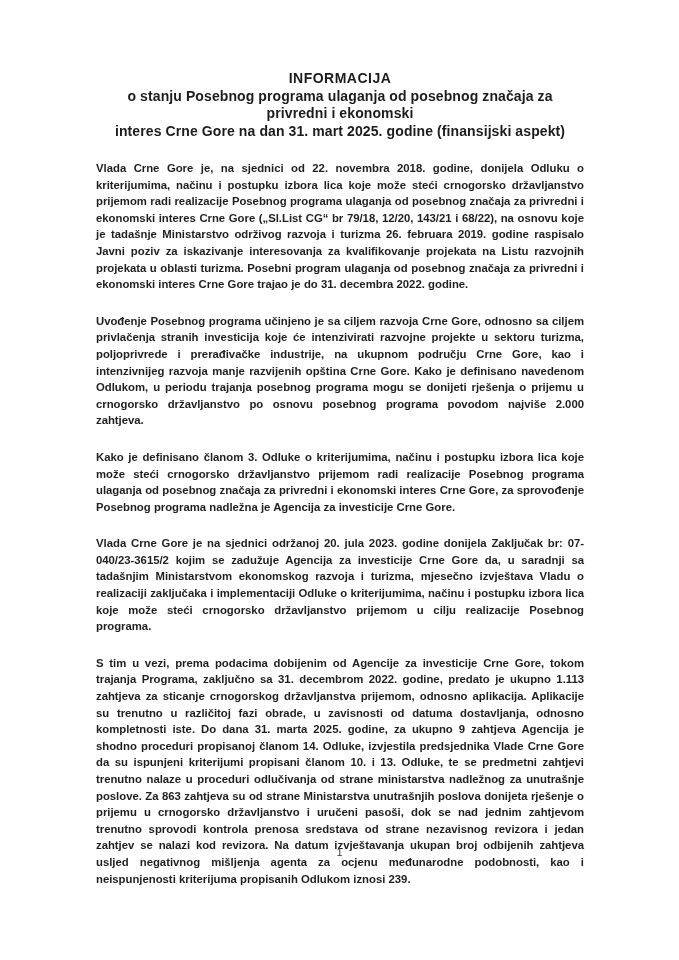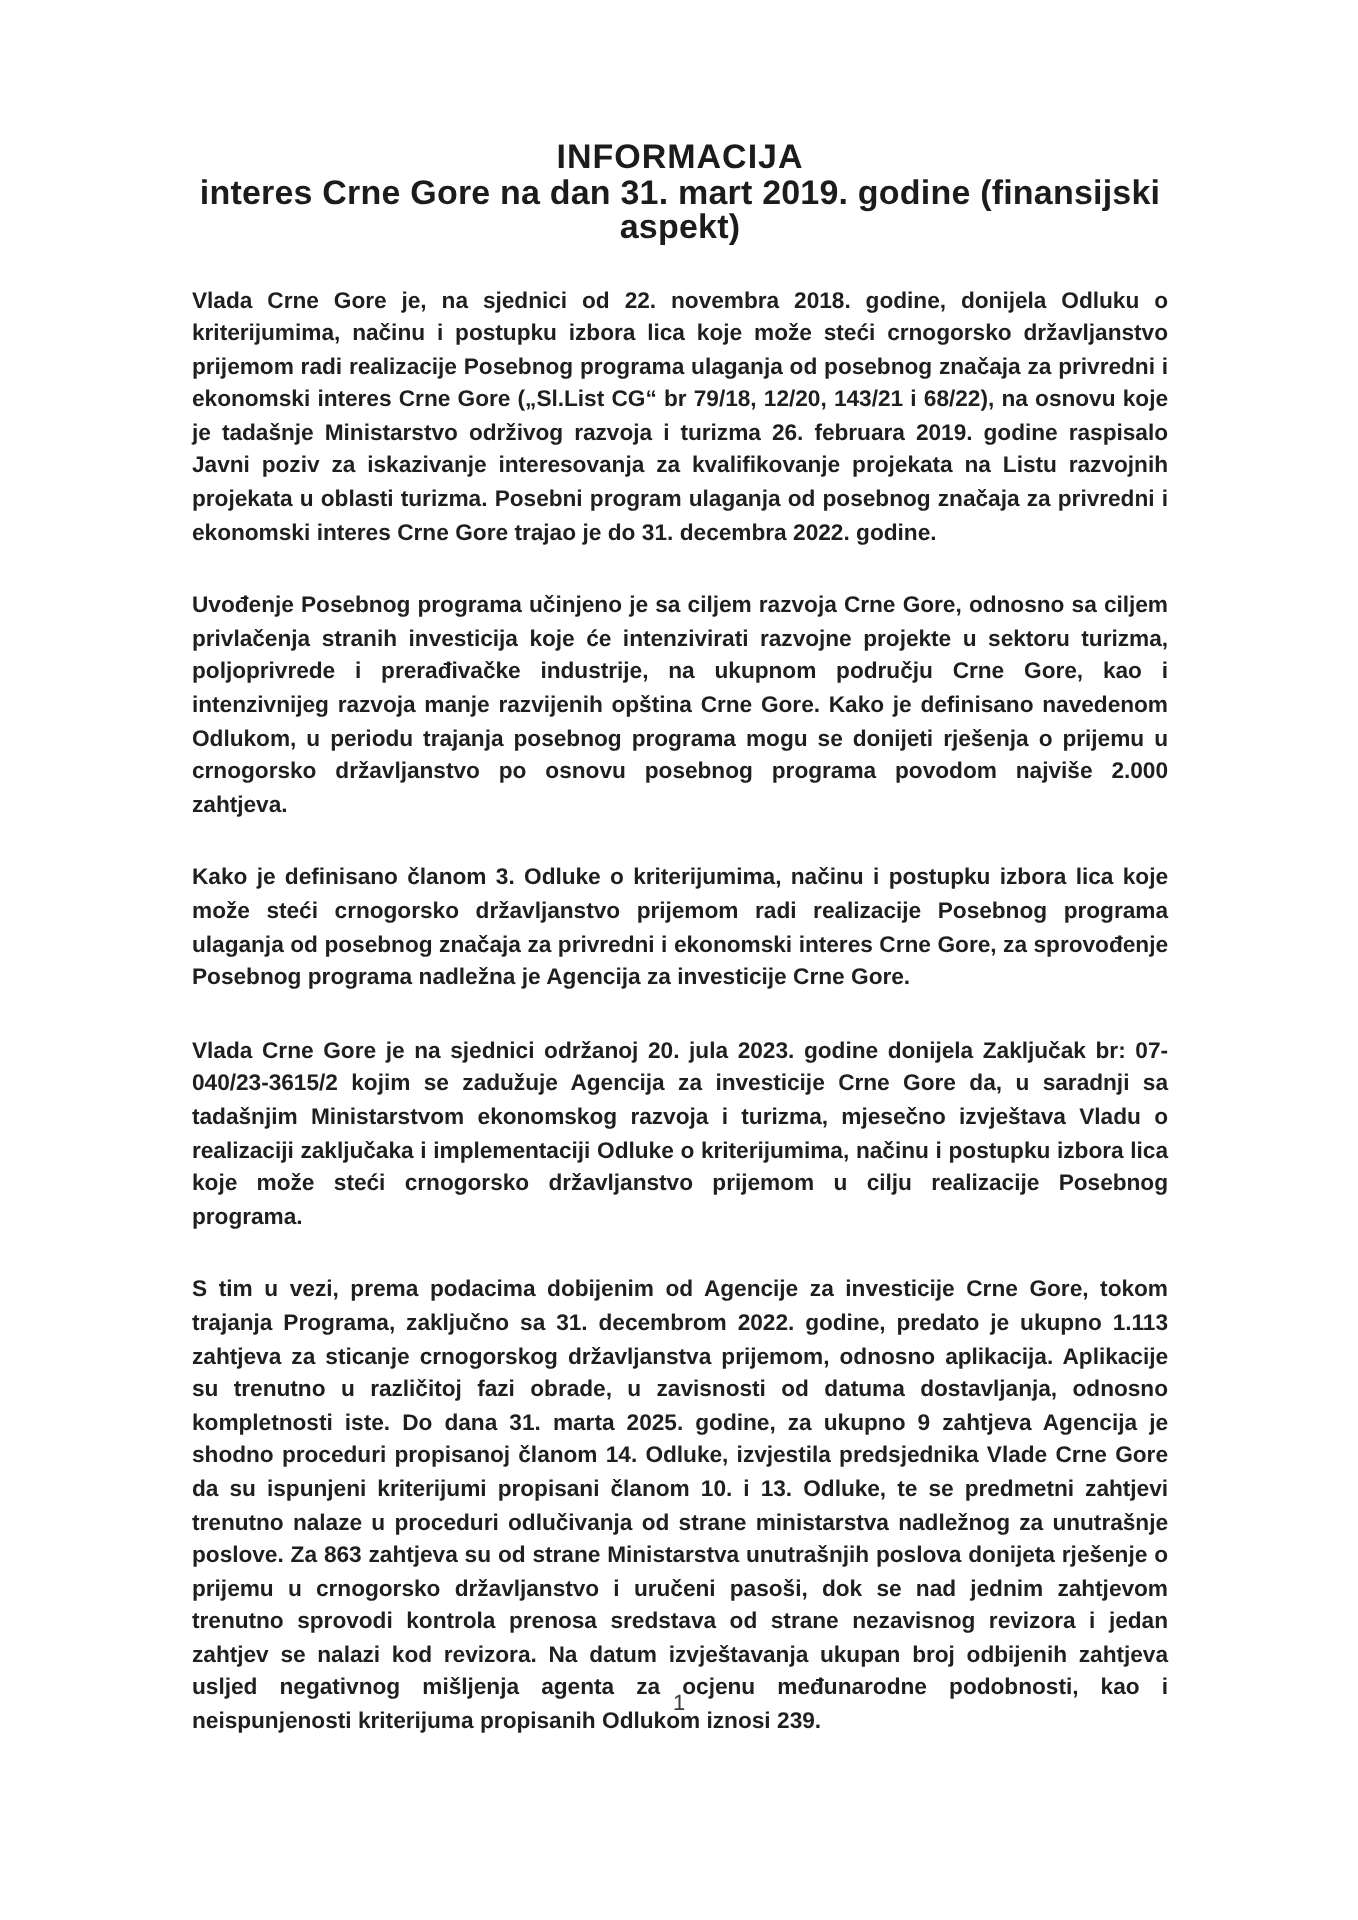--- a/index.html
+++ b/index.html
@@ -23,21 +23,21 @@
     position: absolute;
     left: 96px;
     top: 0;
     width: 488px;
   }
   .title-block {
     margin-top: 70px;
     text-align: center;
     color: #1c1c1c;
     font-weight: bold;
-    font-size: 17px;
+    font-size: 14px;
     line-height: 17.5px;
     letter-spacing: 0.1px;
   }
   .title-main {
     display: block;
     letter-spacing: 0.5px;
   }
   .title-sub-line {
     display: block;
   }
@@ -72,21 +72,22 @@
 </style>
 </head>
 <body>
 
 <div class="page">
 
   <div class="content">
 
     <div class="title-block">
       <span class="title-main">INFORMACIJA</span>
-      <span class="title-sub-line">interes Crne Gore na dan 31. mart 2019. godine (finansijski aspekt)</span>
+      <span class="title-sub-line">o stanju Posebnog programa ulaganja od posebnog značaja za privredni i ekonomski</span>
+      <span class="title-sub-line">interes Crne Gore na dan 31. mart 2025. godine (finansijski aspekt)</span>
     </div>
 
     <div class="body-text">
       <p class="para">Vlada Crne Gore je, na sjednici od 22. novembra 2018. godine, donijela Odluku o kriterijumima, načinu i postupku izbora lica koje može steći crnogorsko državljanstvo prijemom radi realizacije Posebnog programa ulaganja od posebnog značaja za privredni i ekonomski interes Crne Gore („Sl.List CG“ br 79/18, 12/20, 143/21 i 68/22), na osnovu koje je tadašnje Ministarstvo održivog razvoja i turizma 26. februara 2019. godine raspisalo Javni poziv za iskazivanje interesovanja za kvalifikovanje projekata na Listu razvojnih projekata u oblasti turizma. Posebni program ulaganja od posebnog značaja za privredni i ekonomski interes Crne Gore trajao je do 31. decembra 2022. godine.</p>
       <p class="para">Uvođenje Posebnog programa učinjeno je sa ciljem razvoja Crne Gore, odnosno sa ciljem privlačenja stranih investicija koje će intenzivirati razvojne projekte u sektoru turizma, poljoprivrede i prerađivačke industrije, na ukupnom području Crne Gore, kao i intenzivnijeg razvoja manje razvijenih opština Crne Gore. Kako je definisano navedenom Odlukom, u periodu trajanja posebnog programa mogu se donijeti rješenja o prijemu u crnogorsko državljanstvo po osnovu posebnog programa povodom najviše 2.000 zahtjeva.</p>
       <p class="para">Kako je definisano članom 3. Odluke o kriterijumima, načinu i postupku izbora lica koje može steći crnogorsko državljanstvo prijemom radi realizacije Posebnog programa ulaganja od posebnog značaja za privredni i ekonomski interes Crne Gore, za sprovođenje Posebnog programa nadležna je Agencija za investicije Crne Gore.</p>
       <p class="para">Vlada Crne Gore je na sjednici održanoj 20. jula 2023. godine donijela Zaključak br: 07-040/23-3615/2 kojim se  zadužuje Agencija za investicije Crne Gore da, u saradnji sa tadašnjim Ministarstvom ekonomskog razvoja i turizma, mjesečno izvještava Vladu o realizaciji zaključaka i implementaciji Odluke o kriterijumima, načinu i postupku izbora lica koje može steći crnogorsko državljanstvo prijemom u cilju realizacije Posebnog programa.</p>
       <p class="para">S tim u vezi, prema podacima dobijenim od Agencije za investicije Crne Gore, tokom trajanja Programa, zaključno sa 31. decembrom 2022. godine, predato je ukupno 1.113 zahtjeva za sticanje crnogorskog državljanstva prijemom, odnosno aplikacija. Aplikacije su trenutno u različitoj fazi obrade, u zavisnosti od datuma dostavljanja, odnosno kompletnosti iste. Do dana 31. marta 2025. godine, za ukupno 9 zahtjeva Agencija je shodno proceduri propisanoj članom 14. Odluke, izvjestila predsjednika Vlade Crne Gore da su ispunjeni kriterijumi propisani članom 10. i 13. Odluke, te se predmetni zahtjevi trenutno nalaze u proceduri odlučivanja od strane ministarstva nadležnog za unutrašnje poslove. Za 863 zahtjeva su od strane Ministarstva unutrašnjih poslova donijeta rješenje o prijemu u crnogorsko državljanstvo i uručeni pasoši, dok se nad jednim zahtjevom trenutno sprovodi kontrola prenosa sredstava od strane nezavisnog revizora i jedan zahtjev se nalazi kod revizora. Na datum izvještavanja ukupan broj odbijenih zahtjeva usljed negativnog mišljenja agenta za ocjenu međunarodne podobnosti, kao i neispunjenosti kriterijuma propisanih Odlukom iznosi 239.</p>
     </div>
 

